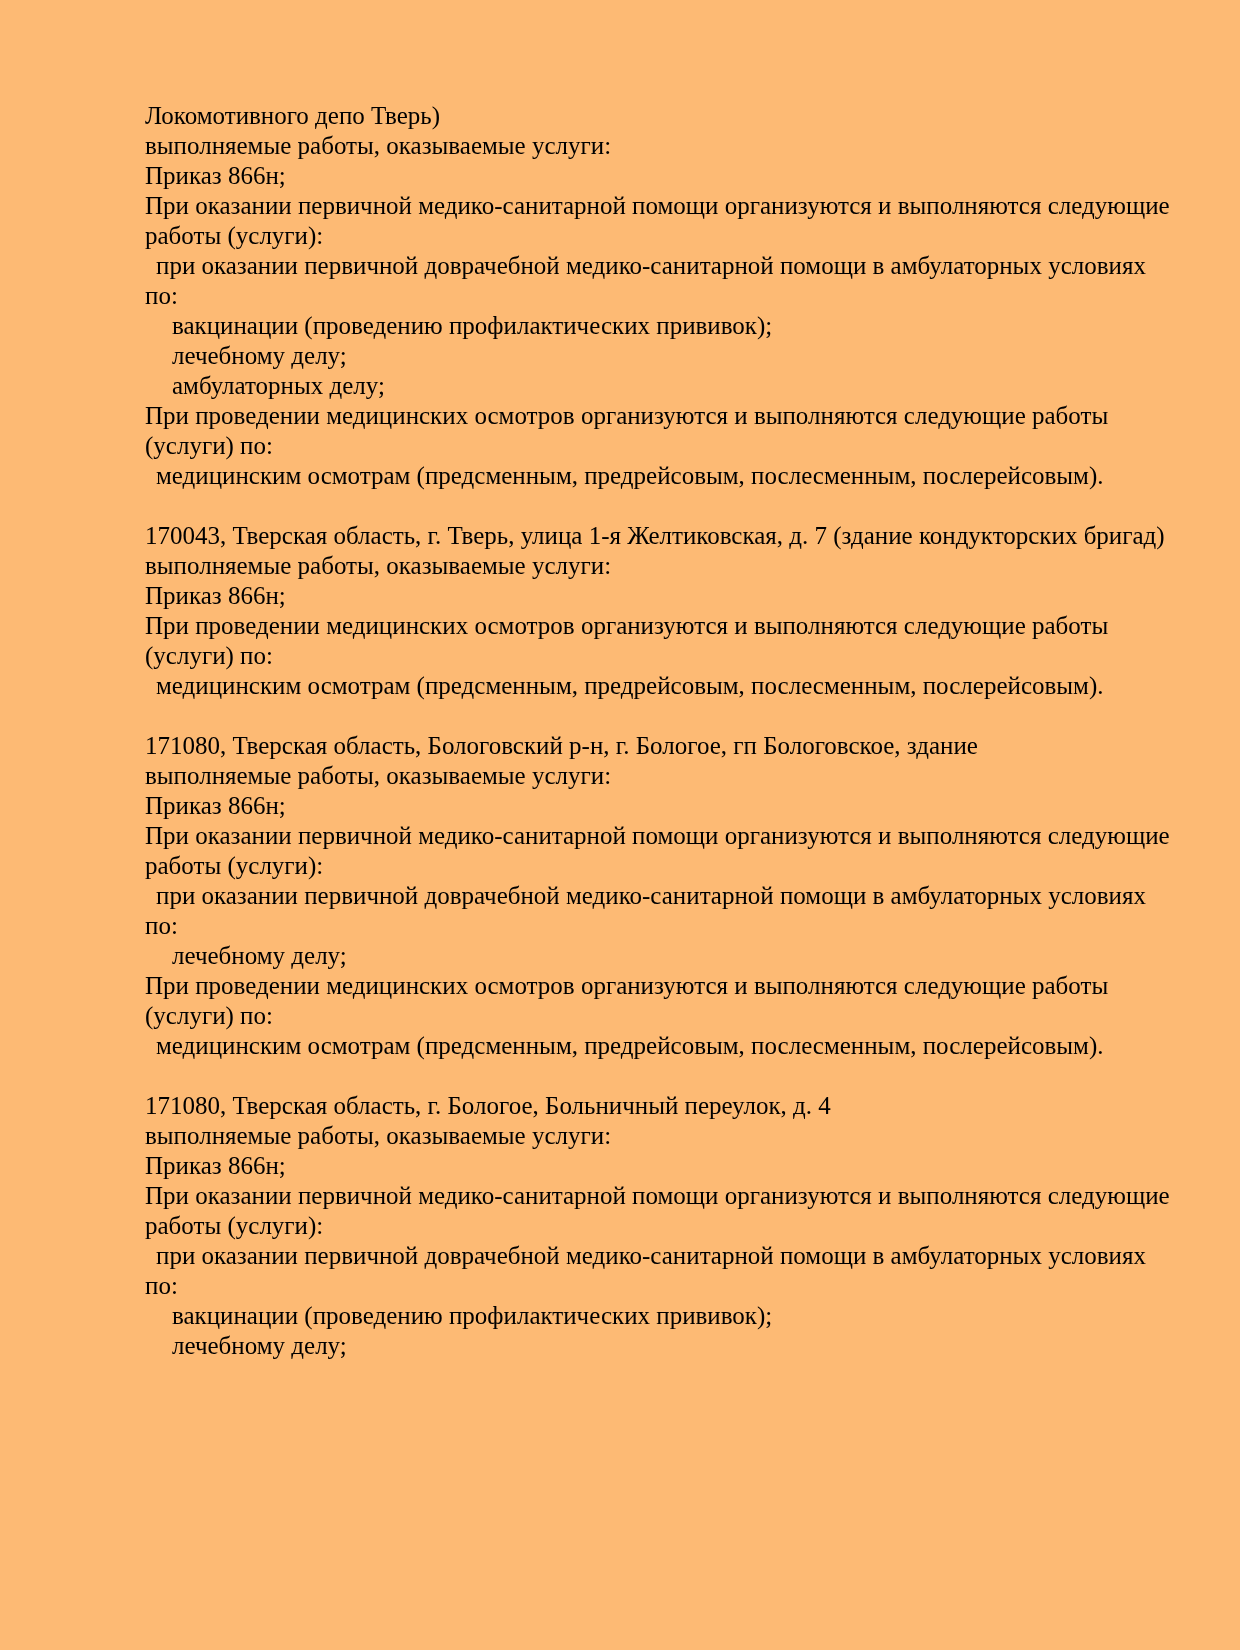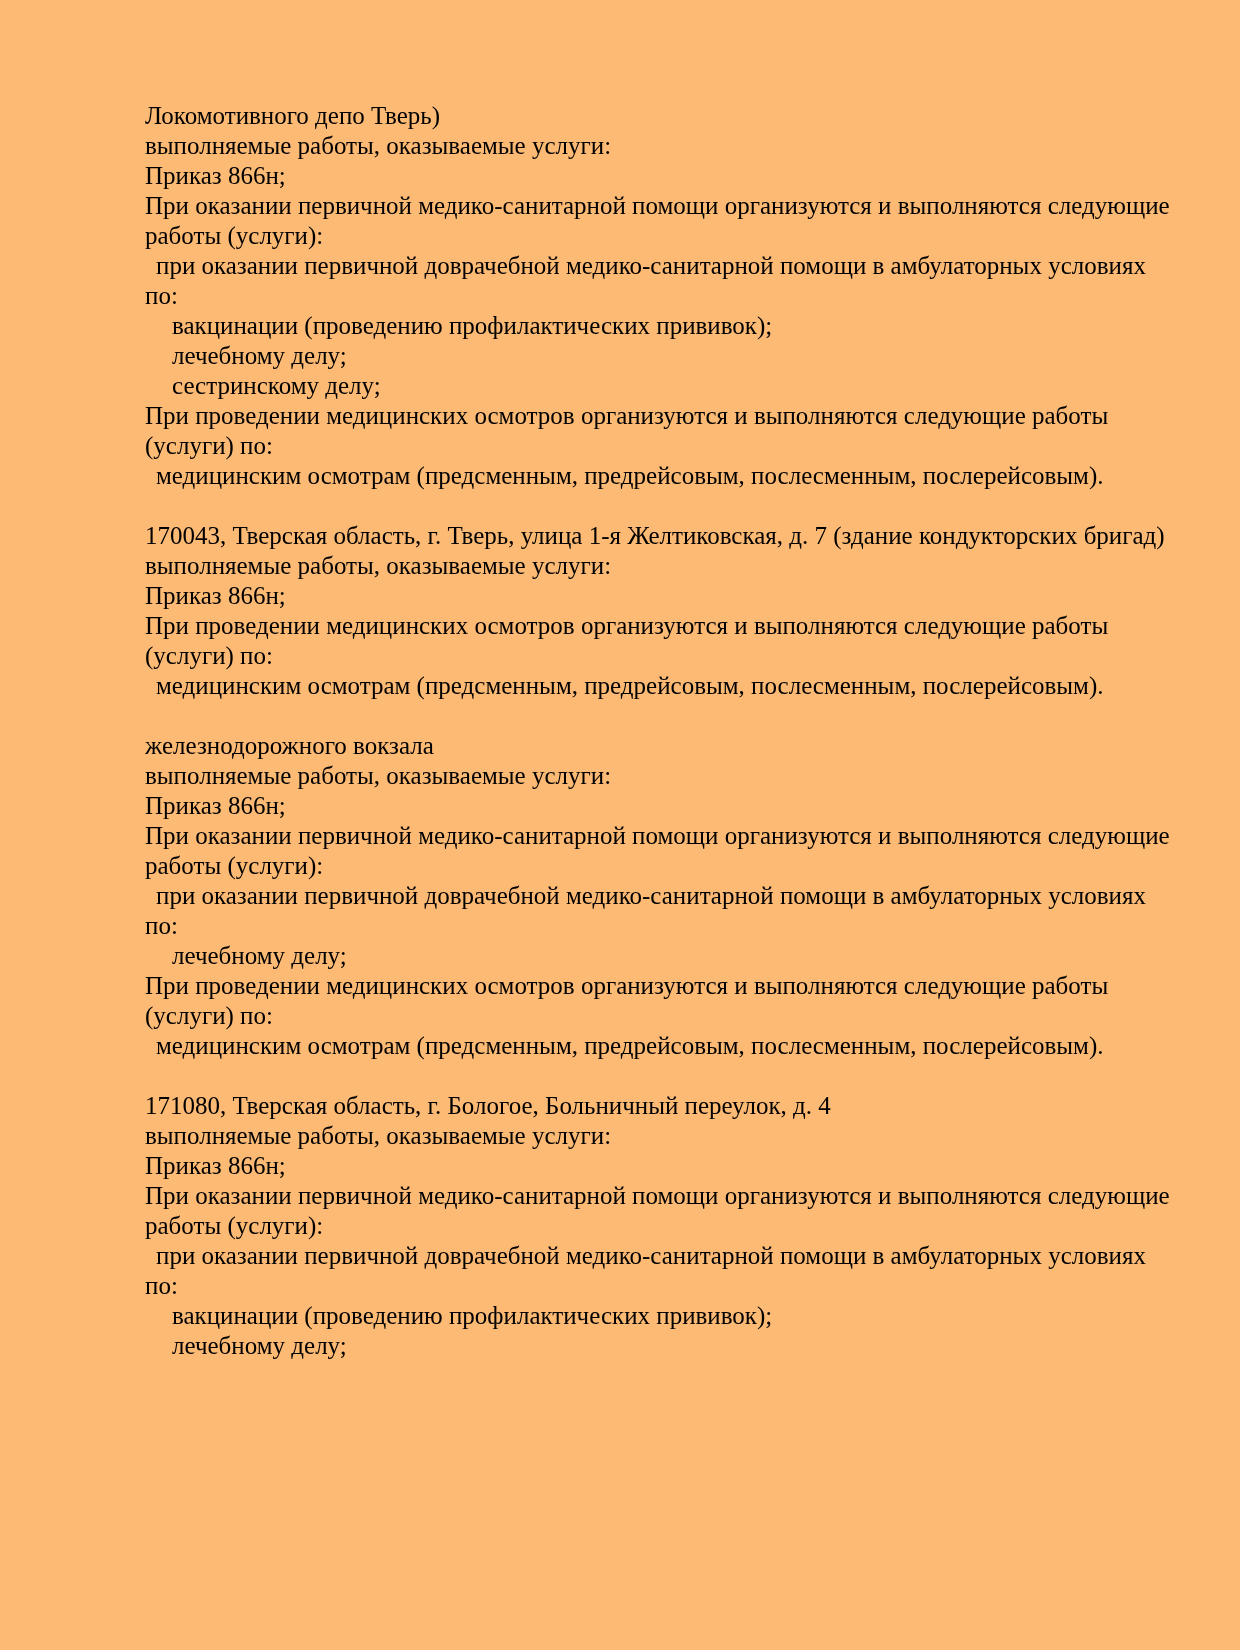--- a/index.html
+++ b/index.html
@@ -41,35 +41,35 @@
     <div class="block">
       <div class="line indent-0">Локомотивного депо Тверь)</div>
       <div class="line indent-0">выполняемые работы, оказываемые услуги:</div>
       <div class="line indent-0">Приказ 866н;</div>
       <div class="line indent-0">При оказании первичной медико-санитарной помощи организуются и выполняются следующие</div>
       <div class="line indent-0">работы (услуги):</div>
       <div class="line indent-1">при оказании первичной доврачебной медико-санитарной помощи в амбулаторных условиях</div>
       <div class="line indent-0">по:</div>
       <div class="line indent-2">вакцинации (проведению профилактических прививок);</div>
       <div class="line indent-2">лечебному делу;</div>
-      <div class="line indent-2">сестринскому делу;</div>
+      <div class="line indent-2">амбулаторных делу;</div>
       <div class="line indent-0">При проведении медицинских осмотров организуются и выполняются следующие работы</div>
       <div class="line indent-0">(услуги) по:</div>
       <div class="line indent-1">медицинским осмотрам (предсменным, предрейсовым, послесменным, послерейсовым).</div>
     </div>
     <div class="block">
       <div class="line indent-0">170043, Тверская область, г. Тверь, улица 1-я Желтиковская, д. 7 (здание кондукторских бригад)</div>
       <div class="line indent-0">выполняемые работы, оказываемые услуги:</div>
       <div class="line indent-0">Приказ 866н;</div>
       <div class="line indent-0">При проведении медицинских осмотров организуются и выполняются следующие работы</div>
       <div class="line indent-0">(услуги) по:</div>
       <div class="line indent-1">медицинским осмотрам (предсменным, предрейсовым, послесменным, послерейсовым).</div>
     </div>
     <div class="block">
-      <div class="line indent-0">железнодорожного вокзала</div>
+      <div class="line indent-0">171080, Тверская область, Бологовский р-н, г. Бологое, гп Бологовское, здание</div>
       <div class="line indent-0">выполняемые работы, оказываемые услуги:</div>
       <div class="line indent-0">Приказ 866н;</div>
       <div class="line indent-0">При оказании первичной медико-санитарной помощи организуются и выполняются следующие</div>
       <div class="line indent-0">работы (услуги):</div>
       <div class="line indent-1">при оказании первичной доврачебной медико-санитарной помощи в амбулаторных условиях</div>
       <div class="line indent-0">по:</div>
       <div class="line indent-2">лечебному делу;</div>
       <div class="line indent-0">При проведении медицинских осмотров организуются и выполняются следующие работы</div>
       <div class="line indent-0">(услуги) по:</div>
       <div class="line indent-1">медицинским осмотрам (предсменным, предрейсовым, послесменным, послерейсовым).</div>

